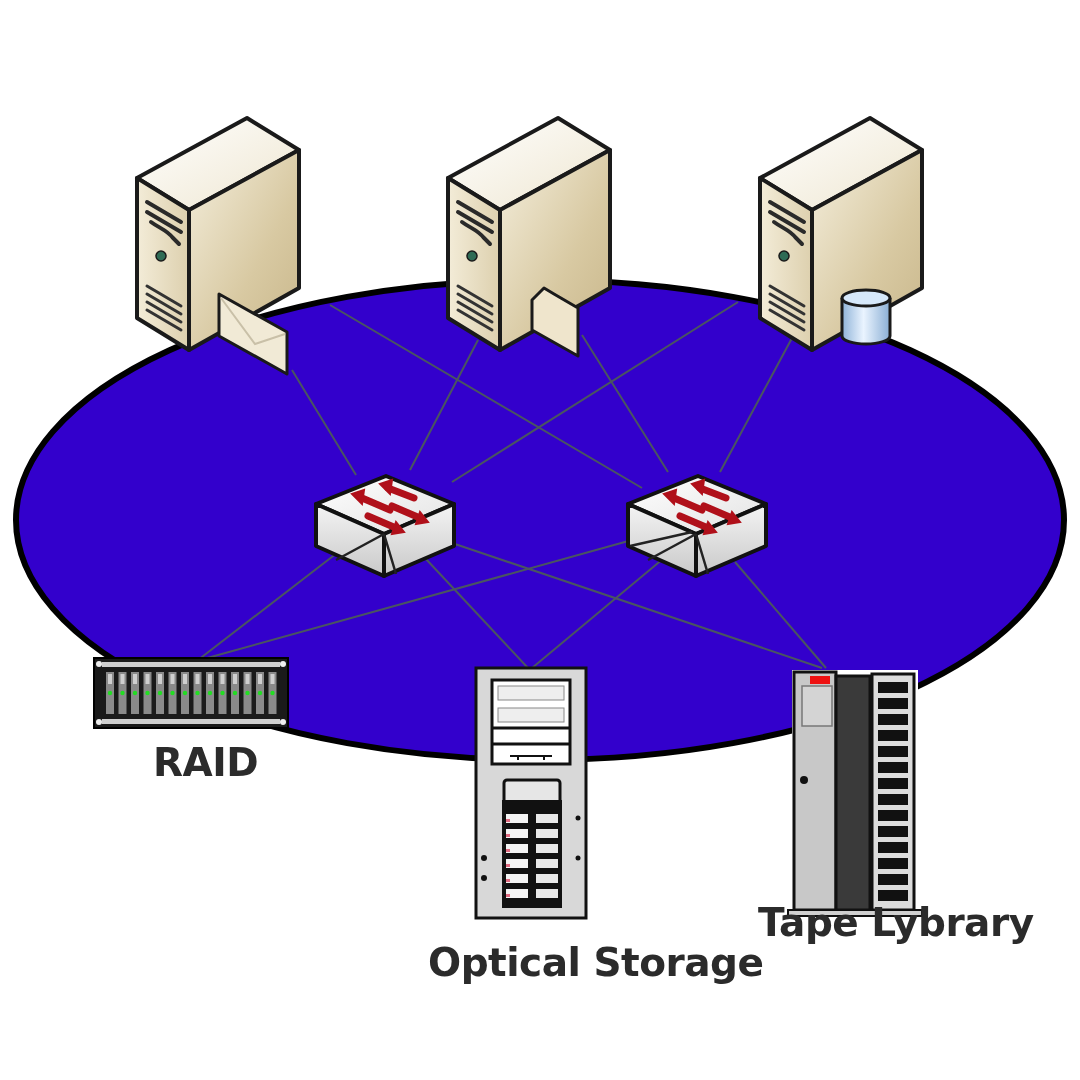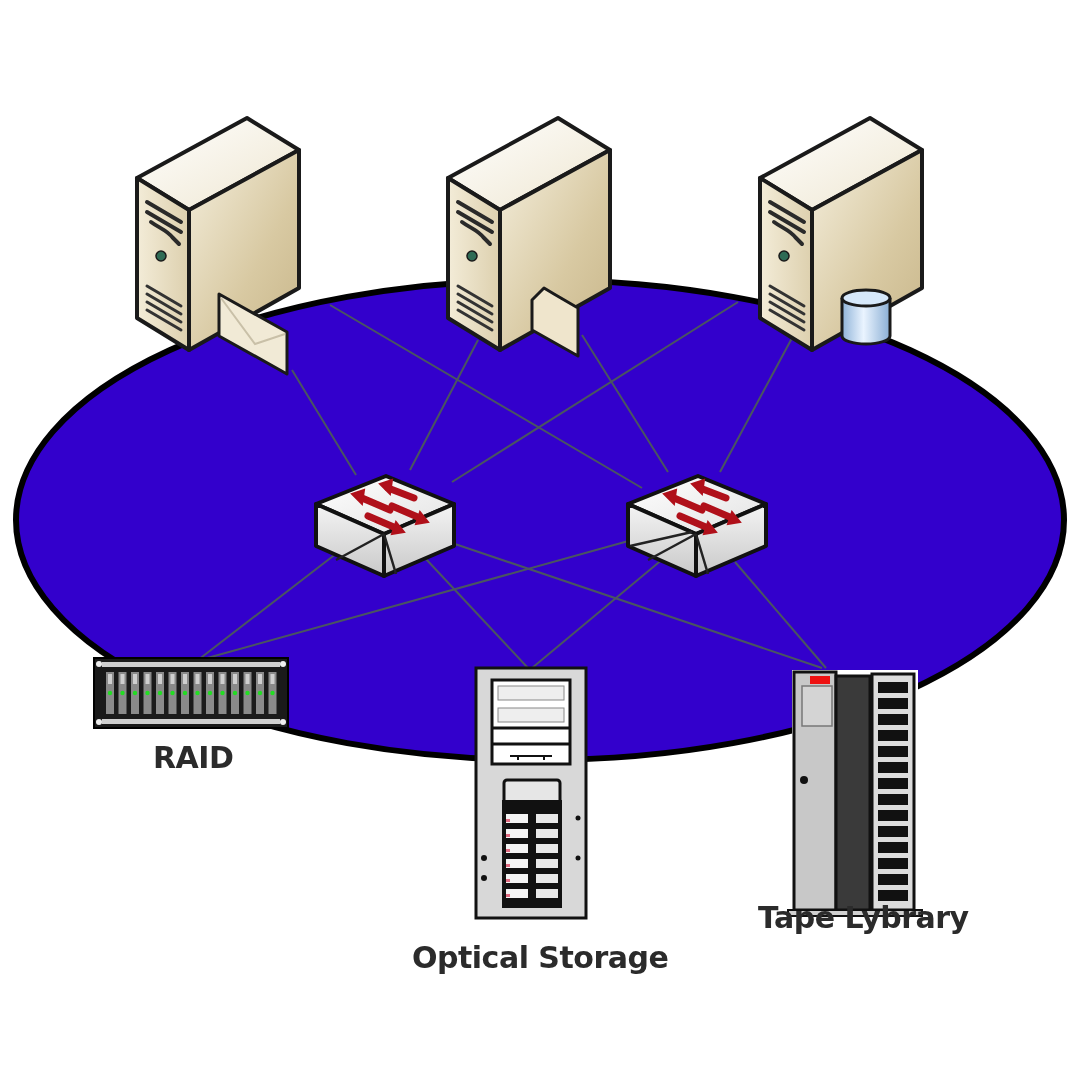--- a/index.html
+++ b/index.html
@@ -1,23 +1,23 @@
 <!DOCTYPE html>
 <html><head>
   <meta charset="utf-8">
   <style>
     html, body { margin: 0; padding: 0; background: #ffffff; }
     body { width: 1080px; height: 1080px; position: relative; overflow: hidden;
            font-family: "DejaVu Sans", "Liberation Sans", sans-serif; }
     #diagram { position: absolute; left: 0; top: 0; width: 1080px; height: 1080px; }
-    .label { position: absolute; font-weight: bold; color: #2b2b2b; font-size: 30px;
+    .label { position: absolute; font-weight: bold; color: #2b2b2b; font-size: 39px;
              letter-spacing: -0.5px; white-space: nowrap;
              font-family: "DejaVu Sans", sans-serif; }
     #label-raid { left: 153px; top: 740px; }
-    #label-optical { left: 412px; top: 940px; }
+    #label-optical { left: 428px; top: 940px; }
     #label-tape { left: 758px; top: 900px; }
   </style>
 </head>
 <body>
 
 <svg id="diagram" viewBox="0 0 1080 1080" xmlns="http://www.w3.org/2000/svg">
   <defs>
     <linearGradient id="srvFront" x1="0" y1="0" x2="1" y2="0">
       <stop offset="0" stop-color="#f3ecd8"></stop>
       <stop offset="1" stop-color="#ddd0ae"></stop>

